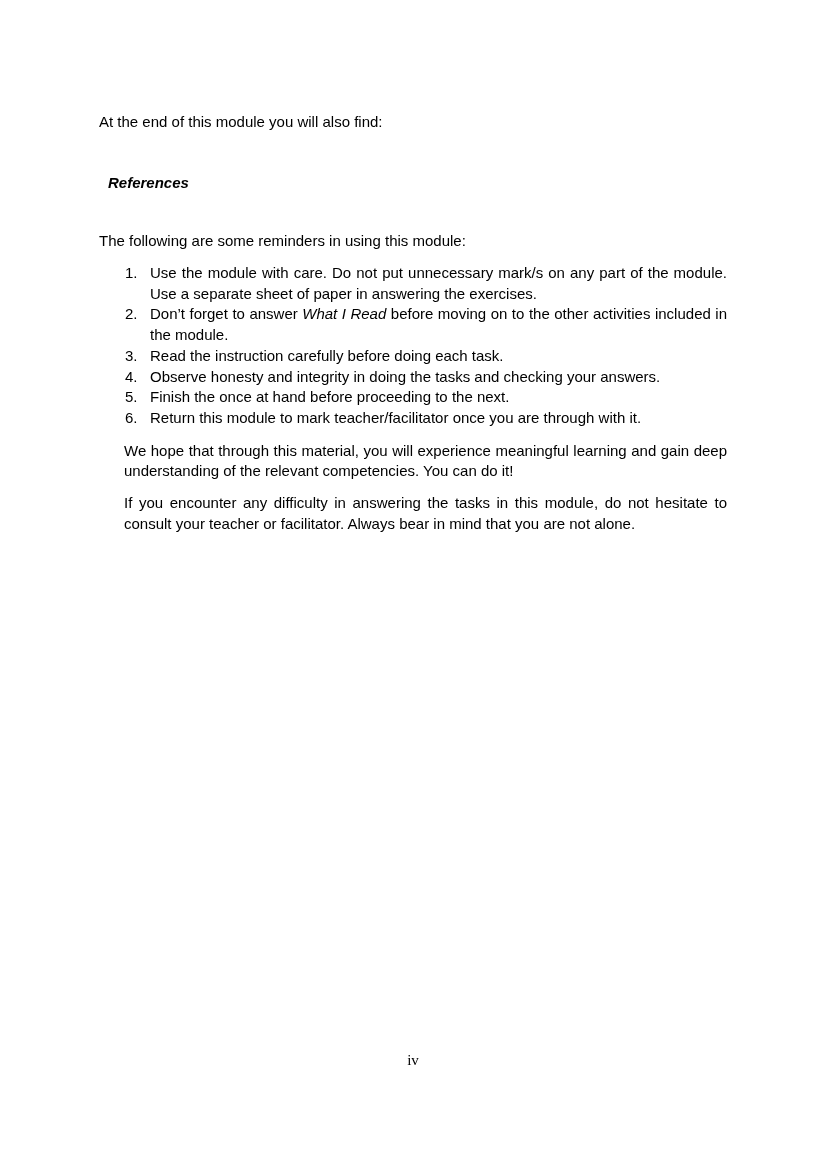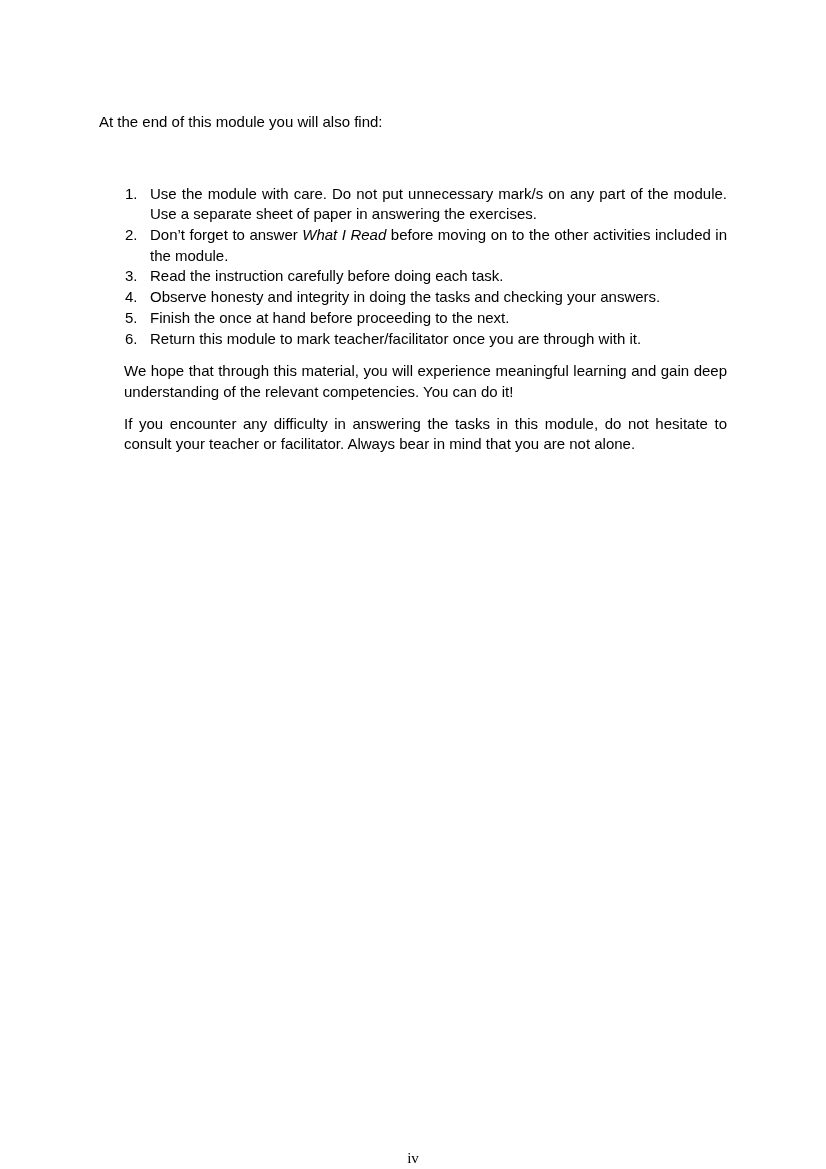--- a/index.html
+++ b/index.html
@@ -53,37 +53,39 @@
   }
   .body-paragraph {
     margin: 12px 0 0 25px;
     width: 603px;
     text-align: justify;
   }
   .body-paragraph + .body-paragraph { margin-top: 11px; }
   .page-footer {
     position: absolute;
     left: 0;
-    top: 1148px;
+    top: 1050px;
     width: 826px;
     text-align: center;
     font-family: "Liberation Serif", serif;
     font-size: 15px;
   }
 </style>
 </head>
 <body>
 
 <div class="content">
 
   <p class="intro-line">At the end of this module you will also find:</p>
 
   <div class="references-row">
+    <span class="references-label">References</span>
   </div>
 
+  <p class="intro-line reminders-intro">The following are some reminders in using this module:</p>
 
   <div class="reminders-list" id="reminders-list">
       <div class="list-item">
         <span class="num">1.</span>
         <span class="txt">Use the module with care. Do not put unnecessary mark/s on any part of the module. Use a separate sheet of paper in answering the exercises.</span>
       </div>
       <div class="list-item">
         <span class="num">2.</span>
         <span class="txt">Don’t forget to answer <i>What I Read</i> before moving on to the other activities included in the module.</span>
       </div>

